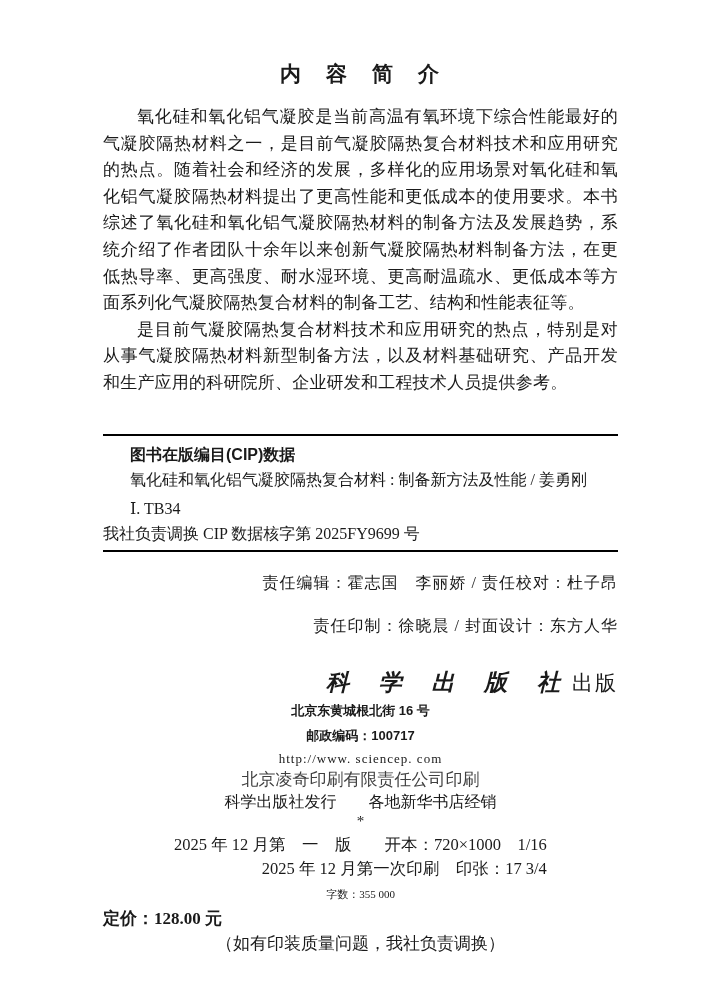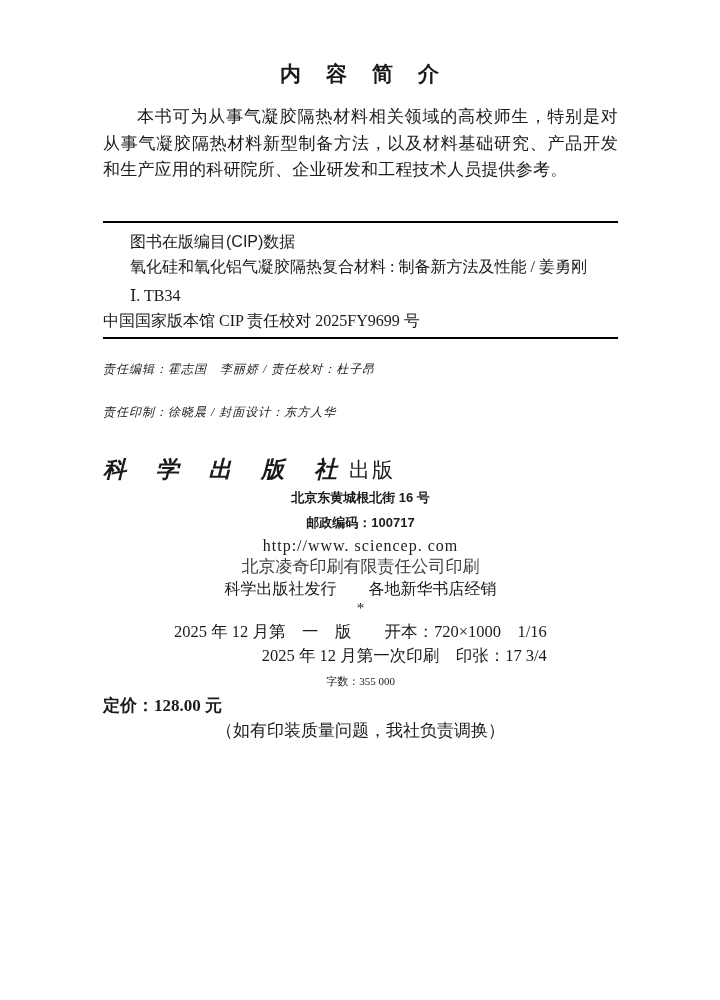--- a/index.html
+++ b/index.html
@@ -34,43 +34,42 @@
   .cip-block{
     margin-top:37px;
     border-top:2px solid #000;
     border-bottom:2px solid #000;
     padding:7px 0 4px 0;
   }
   .cip-heading{
     margin:0;
     padding-left:27px;
     font-family:"Liberation Sans","DejaVu Sans",sans-serif;
-    font-weight:normal;
+    font-weight:bold;
     font-size:16px;
     line-height:24px;
   }
   .cip-line{
     margin:0;
     font-size:16px;
     line-height:25px;
   }
   .cip-indent{padding-left:27px;}
   .cip-class{margin-top:4px;}
   .credits{
     margin:14px 0 0 0;
-    text-align:left;
-    font-size:12px;
+    text-align:right;
+    font-size:16px;
     line-height:29px;
-    font-style:italic;
     letter-spacing:1px;
   }
   .credits.first{margin-top:16px;}
   .pub-logo{
     margin:28px 0 0 0;
-    text-align:left;
+    text-align:right;
     line-height:30px;
     font-family:Liberation Serif, serif;
   }
   .pub-logo .script{
     font-weight:bold;
     font-style:italic;
     font-size:23px;
     letter-spacing:12px;
   }
   .pub-logo .suffix{
@@ -82,21 +81,21 @@
     text-align:center;
     font-family:"Liberation Sans","DejaVu Sans",sans-serif;
     font-weight:bold;
     font-size:13px;
     line-height:22px;
   }
   .pub-post{margin-top:3px;}
   .pub-web{
     margin:3px 0 0 0;
     text-align:center;
-    font-size:16px;
+    font-size:13px;
     line-height:18px;
     letter-spacing:1px;
   }
   .pub-printer{
     margin:2px 0 0 0;
     text-align:center;
     font-size:17px;
     line-height:20px;
     color:#404040;
   }
@@ -143,27 +142,28 @@
     line-height:25px;
   }
 </style>
 </head>
 <body>
 
 <div class="page">
 
   <h1 class="title">内　容　简　介</h1>
 
-  <p class="intro">本书可为从事气凝胶隔热材料相关领域的高校师生，特别是对从事气凝胶隔热材料新型制备方法，以及材料基础研究、产品开发和生产应用的科研院所、企业研发和工程技术人员提供参考。</p>
+  <p class="intro">氧化硅和氧化铝气凝胶是当前高温有氧环境下综合性能最好的气凝胶隔热材料之一，是目前气凝胶隔热复合材料技术和应用研究的热点。随着社会和经济的发展，多样化的应用场景对氧化硅和氧化铝气凝胶隔热材料提出了更高性能和更低成本的使用要求。本书综述了氧化硅和氧化铝气凝胶隔热材料的制备方法及发展趋势，系统介绍了作者团队十余年以来创新气凝胶隔热材料制备方法，在更低热导率、更高强度、耐水湿环境、更高耐温疏水、更低成本等方面系列化气凝胶隔热复合材料的制备工艺、结构和性能表征等。</p>
+  <p class="intro">是目前气凝胶隔热复合材料技术和应用研究的热点，特别是对从事气凝胶隔热材料新型制备方法，以及材料基础研究、产品开发和生产应用的科研院所、企业研发和工程技术人员提供参考。</p>
 
   <div class="cip-block">
     <p class="cip-heading">图书在版编目(CIP)数据</p>
     <p class="cip-line cip-indent">氧化硅和氧化铝气凝胶隔热复合材料 : 制备新方法及性能 / 姜勇刚</p>
     <p class="cip-line cip-indent cip-class">Ⅰ. TB34</p>
-    <p class="cip-line">中国国家版本馆 CIP 责任校对 2025FY9699 号</p>
+    <p class="cip-line">我社负责调换 CIP 数据核字第 2025FY9699 号</p>
   </div>
 
   <p class="credits first">责任编辑：霍志国　李丽娇 / 责任校对：杜子昂</p>
   <p class="credits">责任印制：徐晓晨 / 封面设计：东方人华</p>
 
   <p class="pub-logo"><span class="script">科 学 出 版 社</span><span class="suffix">出版</span></p>
 
   <p class="pub-addr">北京东黄城根北街 16 号</p>
   <p class="pub-addr pub-post">邮政编码：100717</p>
   <p class="pub-web">http://www. sciencep. com</p>

